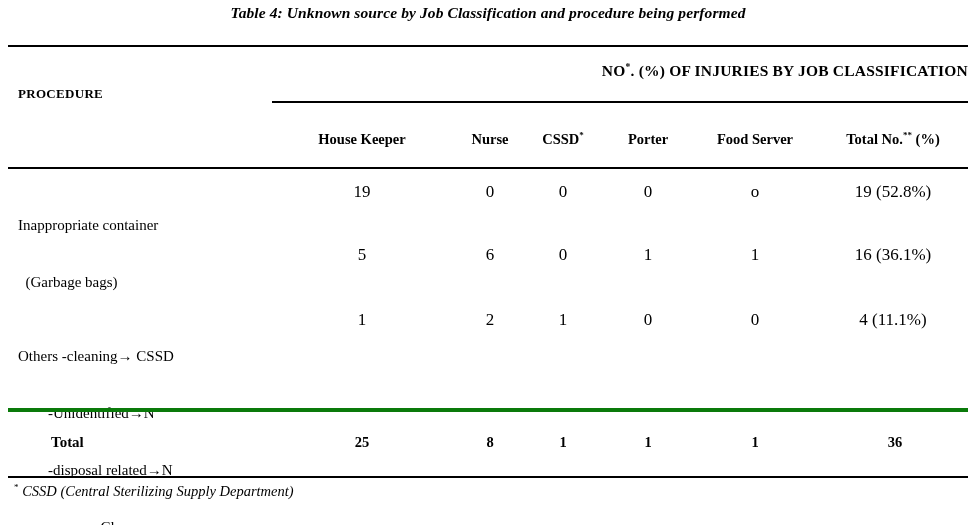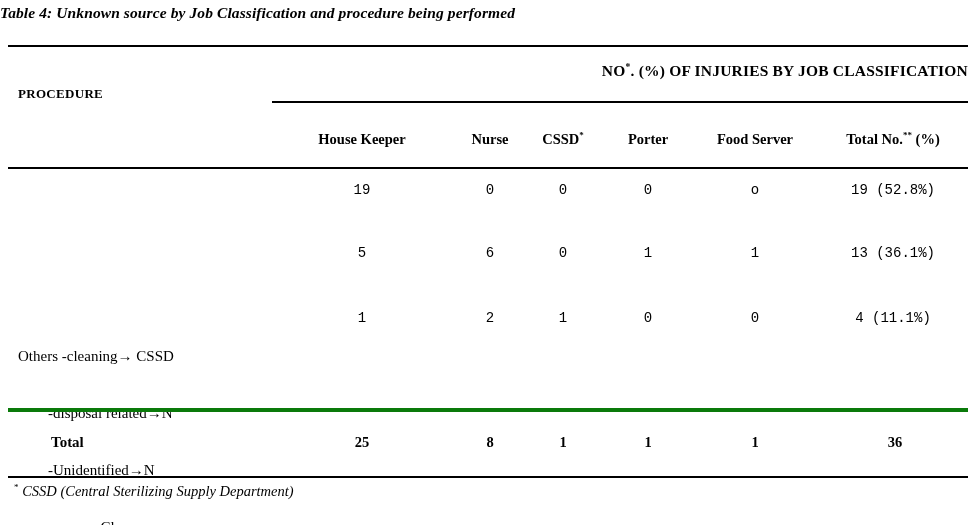--- a/index.html
+++ b/index.html
@@ -20,21 +20,21 @@
     width: 976px;
     height: 525px;
   }
 
   
   .table-title {
     position: absolute;
     left: 0;
     top: 4px;
     width: 976px;
-    text-align: left;
+    text-align: center;
     font-size: 15.5px;
     font-weight: bold;
     font-style: italic;
     letter-spacing: 0.1px;
   }
 
   
   .rule {
     position: absolute;
     background: #000000;
@@ -111,25 +111,24 @@
   .proc-cell {
     position: absolute;
     left: 18px;
     font-size: 15px;
     line-height: 19px;
     white-space: pre;
   }
 
   .num-cell {
     position: absolute;
-    font-size: 14px;
+    font-size: 17px;
     text-align: center;
     white-space: nowrap;
     transform: translateX(-50%);
-    font-family: Liberation Mono, monospace;
   }
 
   .total-label {
     position: absolute;
     left: 18px;
     top: 434px;
     font-size: 15px;
     font-weight: bold;
     margin-left: 33px;
   }
@@ -188,38 +187,42 @@
   </div>
   <div class="col-header" style="left:755px">
     <span>Food Server</span><sup></sup><span></span>
   </div>
   <div class="col-header" style="left:893px">
     <span>Total No.</span><sup>**</sup><span> (%)</span>
   </div>
 
   <div class="rule rule-headbottom"></div>
 
+  <div class="proc-cell" style="top:178px">
+    <div>Inappropriate container</div>
+    <div>  (Garbage bags)</div>
+  </div>
   <div class="num-cell" style="left:362px; top:182px">19</div>
   <div class="num-cell" style="left:490px; top:182px">0</div>
   <div class="num-cell" style="left:563px; top:182px">0</div>
   <div class="num-cell" style="left:648px; top:182px">0</div>
   <div class="num-cell" style="left:755px; top:182px">o</div>
   <div class="num-cell" style="left:893px; top:182px">19 (52.8%)</div>
 
   <div class="num-cell" style="left:362px; top:245px">5</div>
   <div class="num-cell" style="left:490px; top:245px">6</div>
   <div class="num-cell" style="left:563px; top:245px">0</div>
   <div class="num-cell" style="left:648px; top:245px">1</div>
   <div class="num-cell" style="left:755px; top:245px">1</div>
-  <div class="num-cell" style="left:893px; top:245px">13 (36.1%)</div>
+  <div class="num-cell" style="left:893px; top:245px">16 (36.1%)</div>
 
   <div class="proc-cell" style="top:309px">
     <div>Others -cleaning→ CSSD</div>
+    <div>        -Unidentified→N</div>
     <div>        -disposal related→N</div>
-    <div>        -Unidentified→N</div>
     <div>                  →Cleaner</div>
   </div>
   <div class="num-cell" style="left:362px; top:310px">1</div>
   <div class="num-cell" style="left:490px; top:310px">2</div>
   <div class="num-cell" style="left:563px; top:310px">1</div>
   <div class="num-cell" style="left:648px; top:310px">0</div>
   <div class="num-cell" style="left:755px; top:310px">0</div>
   <div class="num-cell" style="left:893px; top:310px">4 (11.1%)</div>
 
   <div class="rule rule-green"></div>

